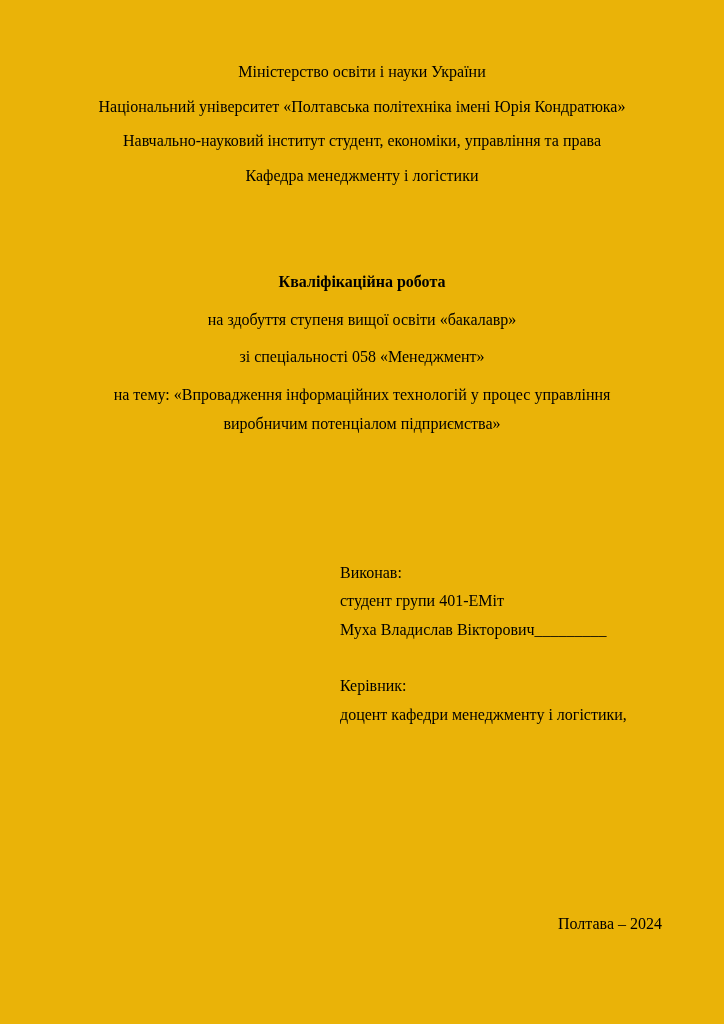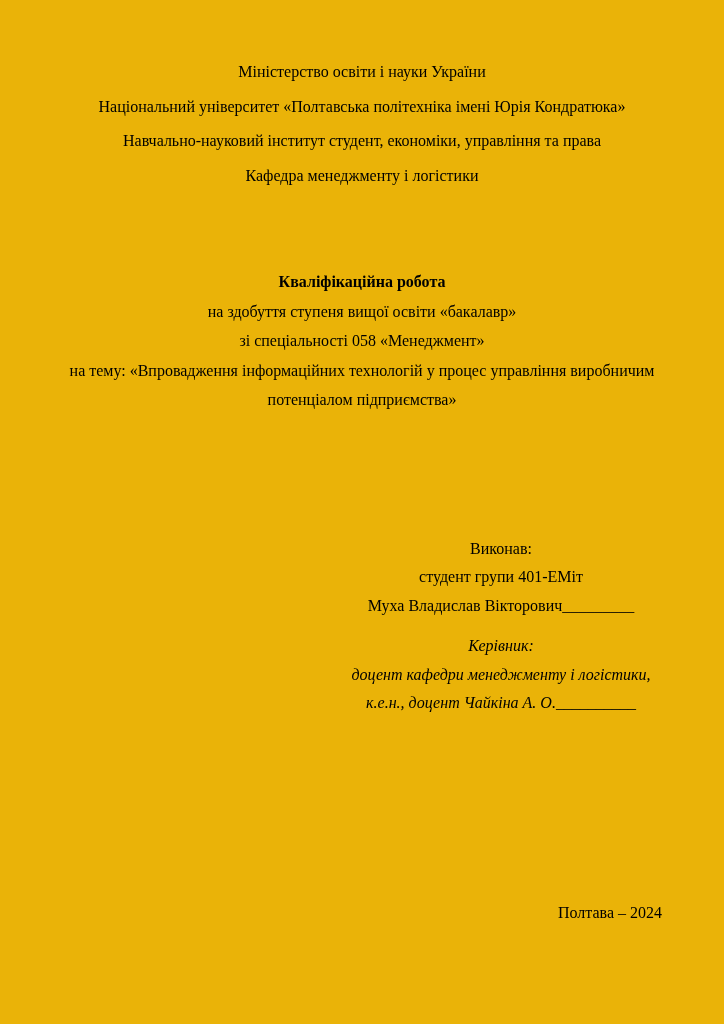--- a/index.html
+++ b/index.html
@@ -16,26 +16,26 @@
     font-size: 16px;
     color: #000000;
     box-sizing: border-box;
     padding: 55px 62px 0 62px;
     overflow: hidden;
   }
   .header { text-align: center; }
   .header p { margin: 0; line-height: 34.5px; }
 
   .title-block { margin-top: 74px; text-align: center; }
-  .title-block p { margin: 0; line-height: 29.5px; }
+  .title-block p { margin: 8px; line-height: 29.5px; }
   .work-title { font-weight: bold; }
 
-  .author-block { margin-top: 120px; margin-left: 278px; text-align: center; }
+  .author-block { margin-top: 120px; margin-left: 278px; text-align: left; }
   .author-block p { margin: 0; line-height: 28.5px; }
-  .supervisor { margin-top: 12px; font-style: italic; }
+  .supervisor { margin-top: 28px; }
 
   .footer { margin-top: 180px; text-align: right; }
   .footer p { margin: 0; line-height: 29px; }
 </style>
 </head>
 <body>
 
 <div class="page">
 
   <div class="header">
@@ -54,21 +54,20 @@
 
   <div class="author-block">
     <div class="executor">
       <p>Виконав:</p>
       <p>студент групи 401-ЕМіт</p>
       <p>Муха Владислав Вікторович_________</p>
     </div>
     <div class="supervisor">
       <p>Керівник:</p>
       <p>доцент кафедри менеджменту і логістики,</p>
-      <p>к.е.н., доцент Чайкіна А. О.__________</p>
     </div>
   </div>
 
   <div class="footer">
     <p>Полтава – 2024</p>
   </div>
 
 </div>
 
 </body></html>

